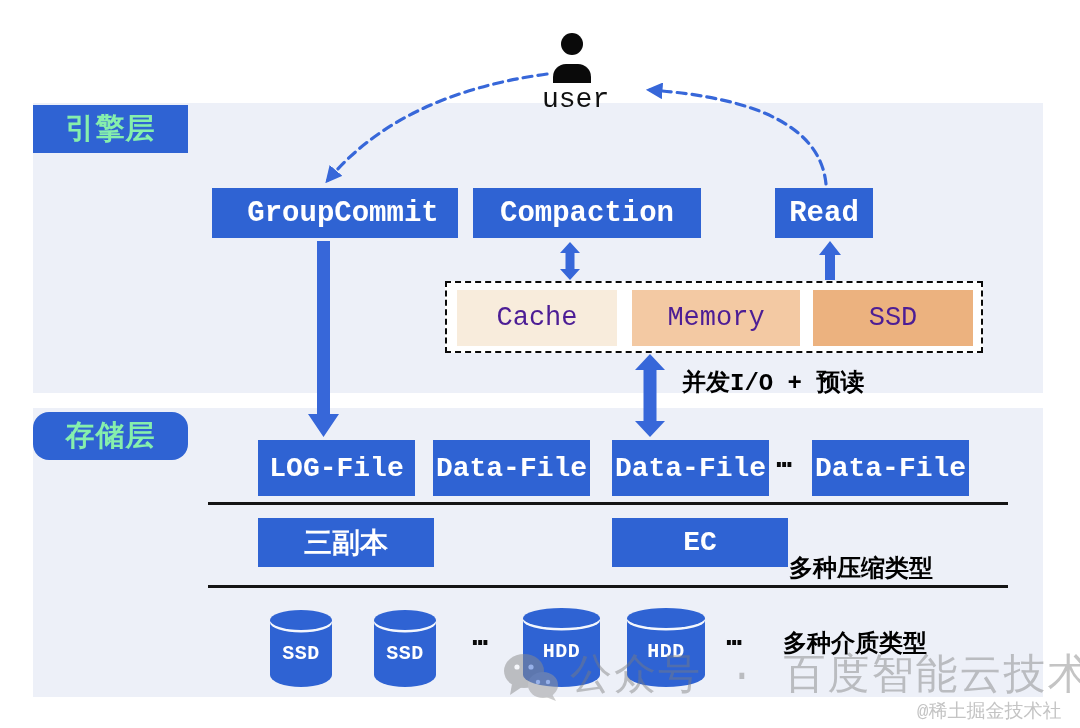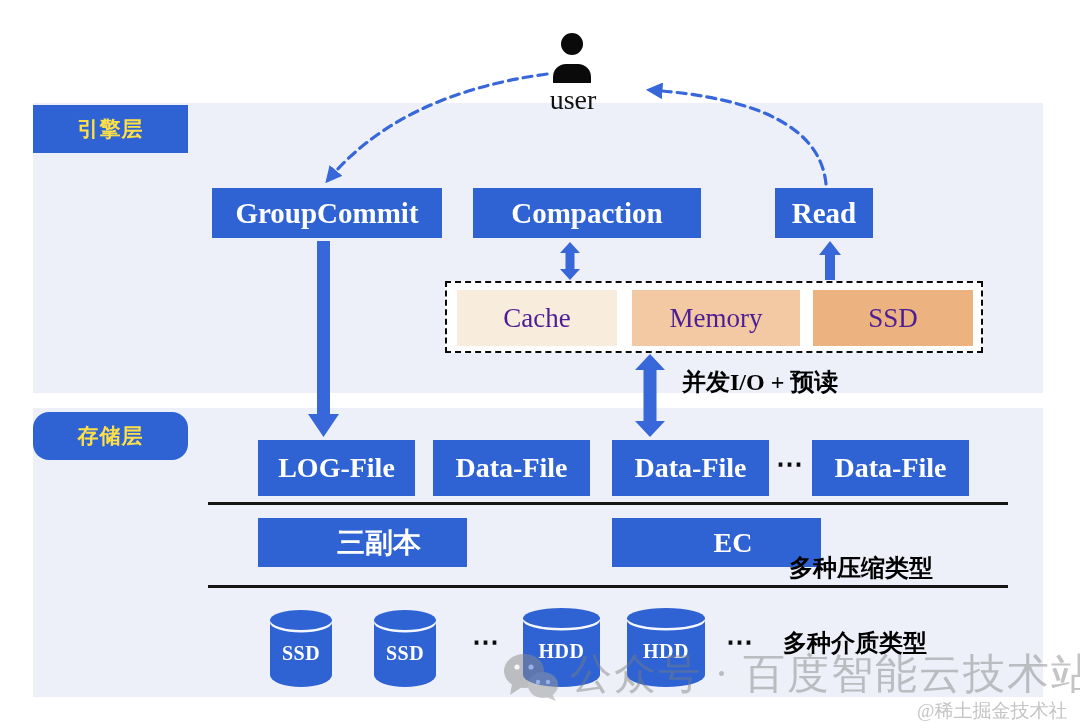--- a/index.html
+++ b/index.html
@@ -1,32 +1,32 @@
 <!DOCTYPE html>
 <html><head>
 <meta charset="utf-8">
 <style>
   html,body{margin:0;padding:0;background:#fff;}
   #stage{
     position:relative;width:1080px;height:728px;overflow:hidden;
-    background:#ffffff;font-family:Liberation Serif, serif;
+    background:#ffffff;font-family:Liberation Mono, monospace;
   }
   .panel{position:absolute;left:33px;width:1010px;background:#edf0f8;}
   .layer-tag{
-    position:absolute;background:#2f63d3;color:#fde047;display:flex;
-    align-items:center;justify-content:center;font-size:21px;font-weight:600;
+    position:absolute;background:#2f63d3;color:#86efac;display:flex;
+    align-items:center;justify-content:center;font-size:29px;font-weight:600;
     width:155px;height:48px;letter-spacing:1px;
   }
   .blue-box{
     position:absolute;background:#2f63d3;color:#fff;display:flex;
     align-items:center;justify-content:center;font-size:29px;font-weight:600;
     height:50px;
   }
   .file-box{height:56px;width:157px;font-size:28px;}
-  .codec-box{height:49px;width:176px;font-size:28px;padding-left:33px;}
+  .codec-box{height:49px;width:176px;font-size:28px;}
   .tier-box{
     position:absolute;display:flex;align-items:center;justify-content:center;
     height:56px;color:#4c1d95;font-size:27px;font-weight:500;
   }
   .dashed-frame{
     position:absolute;left:445px;top:281px;width:534px;height:68px;
     background:#fff;border:2px dashed #0a0a0a;
   }
   .note{position:absolute;color:#000;font-size:24px;font-weight:600;}
   .hline{position:absolute;height:3px;background:#151515;width:800px;left:208px;}
@@ -82,21 +82,21 @@
   </svg>
 
   <svg class="content" style="position:absolute;left:549px;top:33px;" width="46" height="50" viewBox="0 0 46 50">
     <circle cx="23" cy="11" r="11" fill="#0a0a0a"></circle>
     <path d="M4,50 v-6 a13 13 0 0 1 13-13 h12 a13 13 0 0 1 13 13 v6 z" fill="#0a0a0a"></path>
   </svg>
   <div class="user-label content" style="left:542px;top:84px;width:62px;text-align:center;">user</div>
 
   <div class="layer-tag content" style="left:33px;top:105px;">引擎层</div>
 
-  <div class="blue-box content" style="left:212px;top:188px;width:230px;">GroupCommit</div>
+  <div class="blue-box content" style="left:212px;top:188px;width:230px;padding-left:16px;">GroupCommit</div>
   <div class="blue-box content" style="left:473px;top:188px;width:228px;">Compaction</div>
   <div class="blue-box content" style="left:775px;top:188px;width:98px;">Read</div>
 
   <div class="dashed-frame content"></div>
   <div class="tier-box content" style="left:457px;top:290px;width:160px;background:#f8ecdc;">Cache</div>
   <div class="tier-box content" style="left:632px;top:290px;width:168px;background:#f3c9a3;">Memory</div>
   <div class="tier-box content" style="left:813px;top:290px;width:160px;background:#ecb27f;">SSD</div>
 
   <div class="note content" style="left:682px;top:366px;">并发I/O + 预读</div>
 

